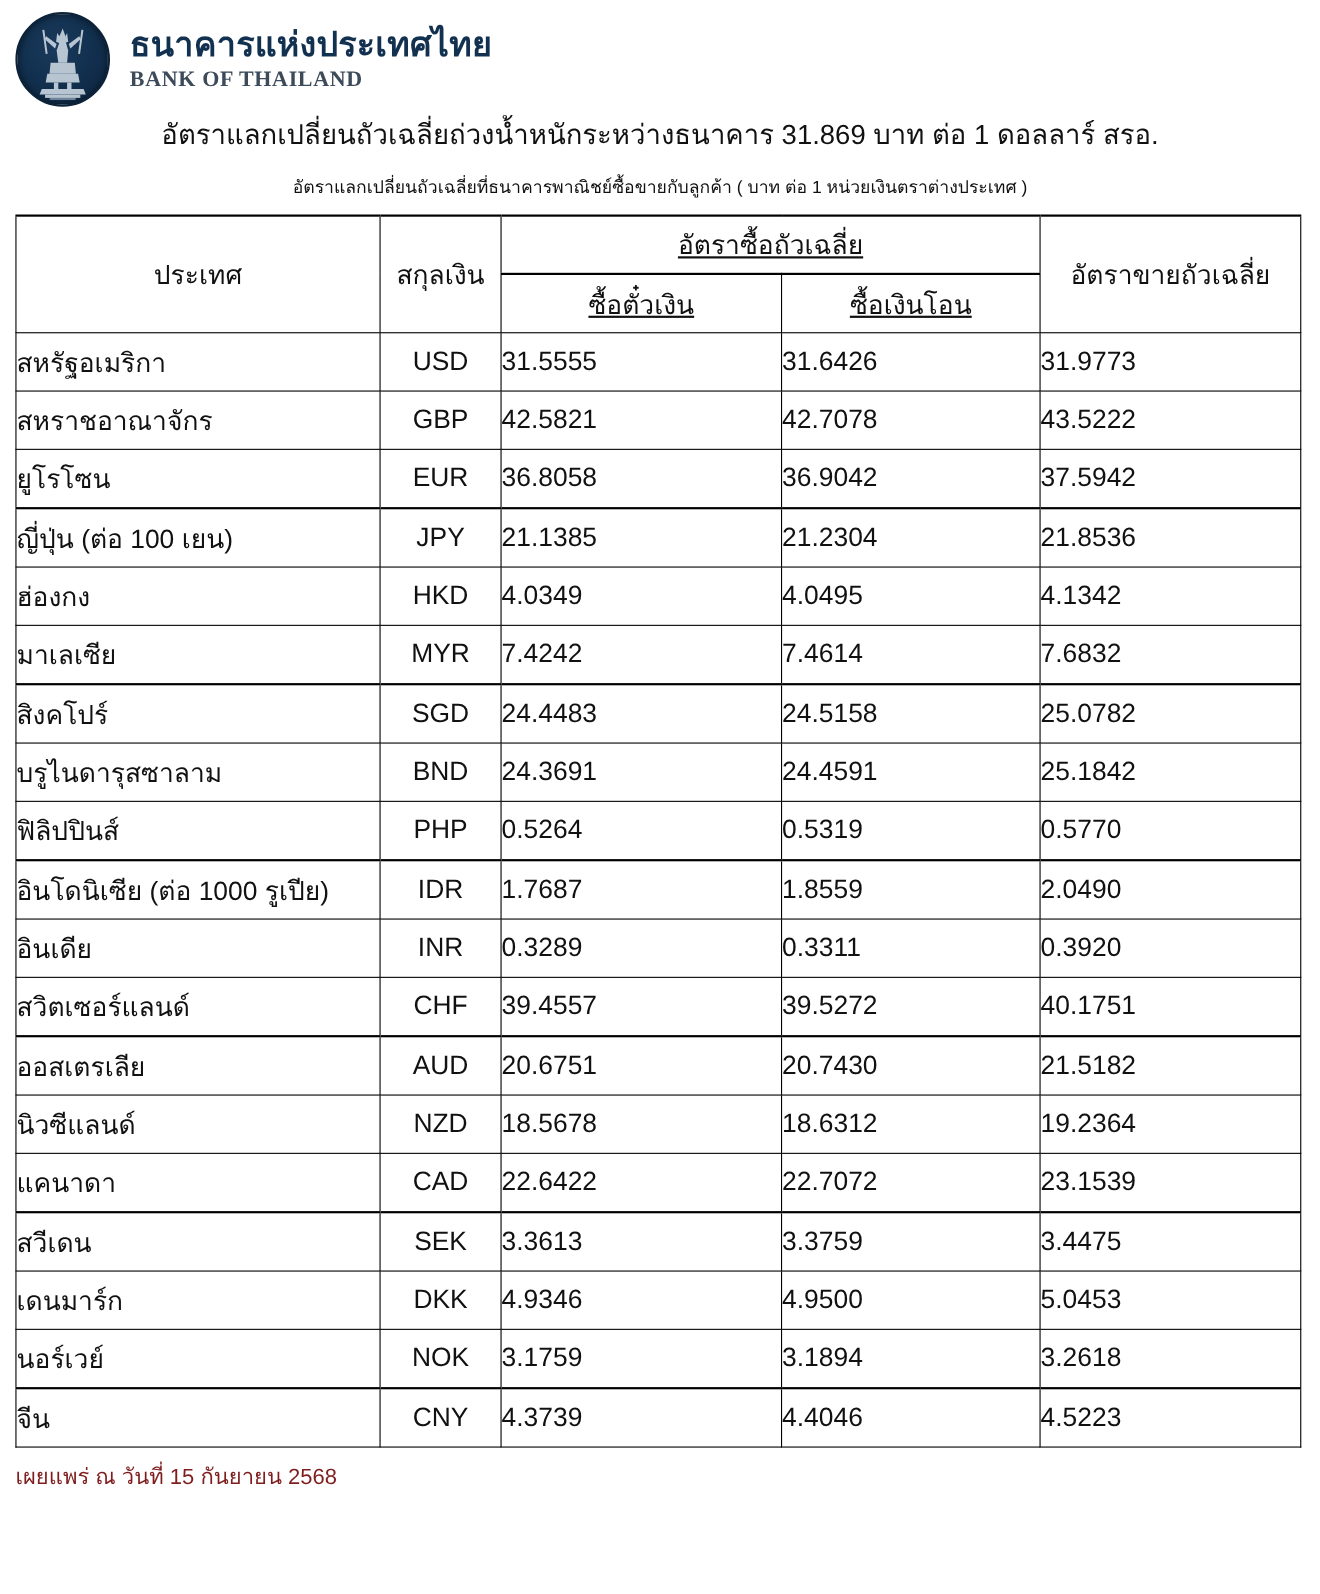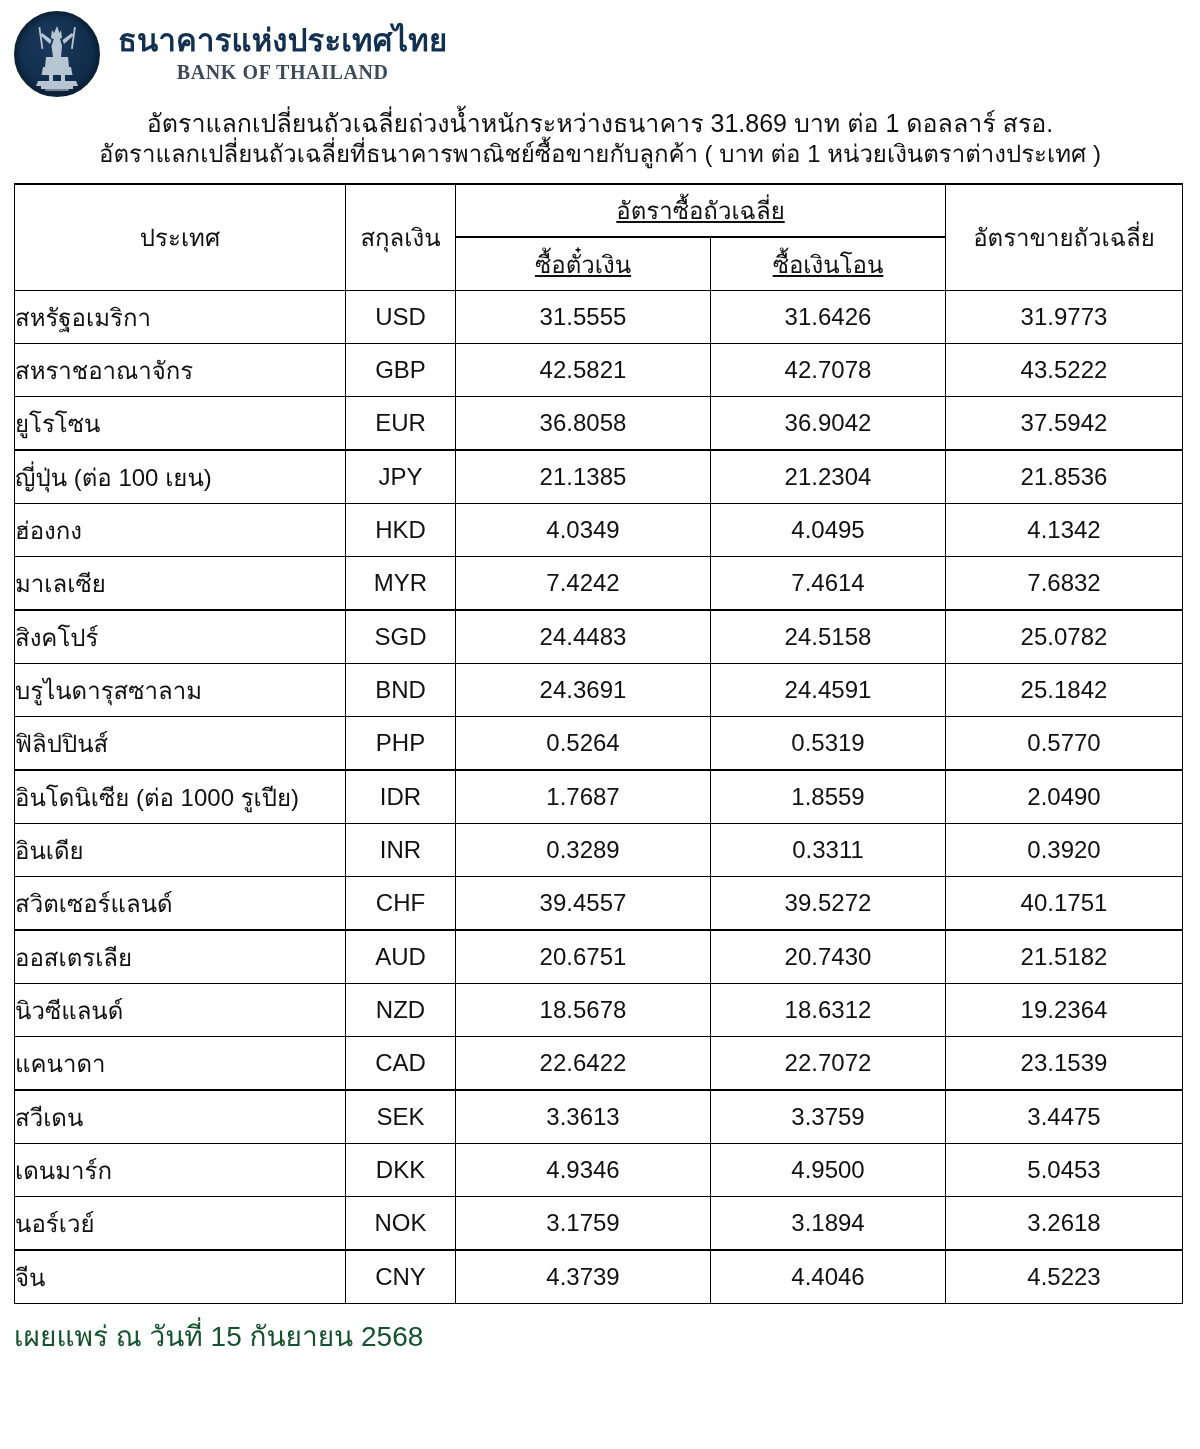--- a/index.html
+++ b/index.html
@@ -33,21 +33,20 @@
     border: 2px solid #0c2238;
     position: relative;
     flex: 0 0 auto;
     box-shadow: inset 0 0 6px rgba(0,0,0,.55);
     overflow: hidden;
   }
   .logo-seal svg { position: absolute; left: 0; top: 0; }
   .logo-text {
     margin-left: 18px;
     line-height: 1.05;
-    text-align: center;
   }
   .logo-text .th {
     font-size: 31px;
     font-weight: bold;
     color: #12304f;
     letter-spacing: .2px;
     white-space: nowrap;
   }
   .logo-text .en {
     font-family: "Liberation Serif", "DejaVu Serif", serif;
@@ -68,23 +67,23 @@
     margin-top: 40px;
     line-height: 1.25;
   }
   .title-sub1 {
     font-size: 25px;
     color: #111;
     margin-top: 12px;
     line-height: 1.25;
   }
   .title-sub2 {
-    font-size: 24px;
+    font-size: 16px;
     color: #111;
-    margin-top: 0;
+    margin-top: 22px;
     line-height: 1.25;
   }
 
   
   .table-wrap { padding: 0 14px; margin-top: 14px; }
   table.fx {
     width: 1168px;
     border-collapse: collapse;
     table-layout: fixed;
   }
@@ -112,35 +111,35 @@
     height: 52px;
     vertical-align: middle;
     white-space: nowrap;
   }
   td.c-currency {
     text-align: center;
     height: 52px;
     vertical-align: middle;
   }
   td.c-num {
-    text-align: center;
+    text-align: left;
     padding-right: 14px;
     height: 52px;
     vertical-align: middle;
   }
 
   
   tr.thick-top > td { border-top-width: 2px; }
   thead tr:first-child th { border-top-width: 2px; }
   thead tr:first-child th.h-buygroup { border-bottom-width: 2px; }
 
   
   .footer-note {
-    font-size: 28px;
-    color: #14532d;
+    font-size: 20px;
+    color: #7f1d1d;
     padding: 10px 0 0 14px;
   }
 </style>
 </head>
 <body>
 
 <div class="bot-header">
   <div class="logo-seal">
     <svg width="82" height="82" viewBox="0 0 82 82" aria-hidden="true">
       <g fill="#c6d2dd" opacity="0.92">

